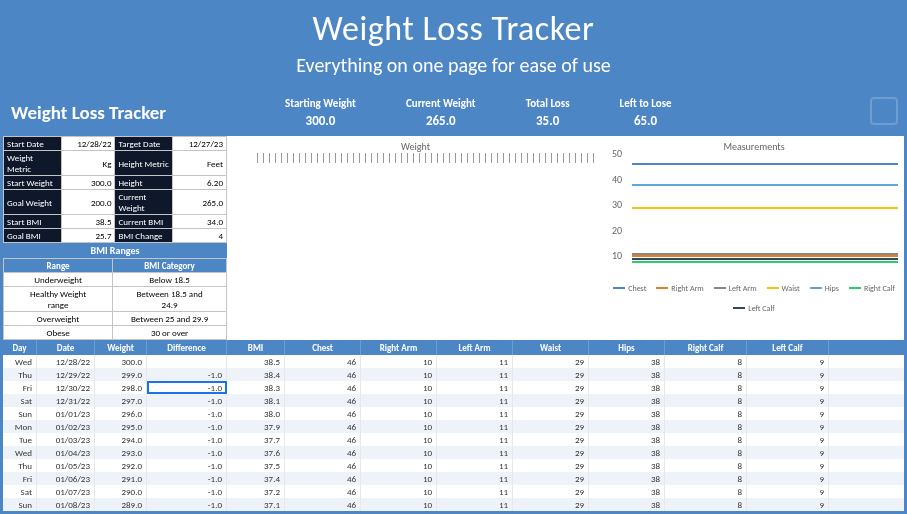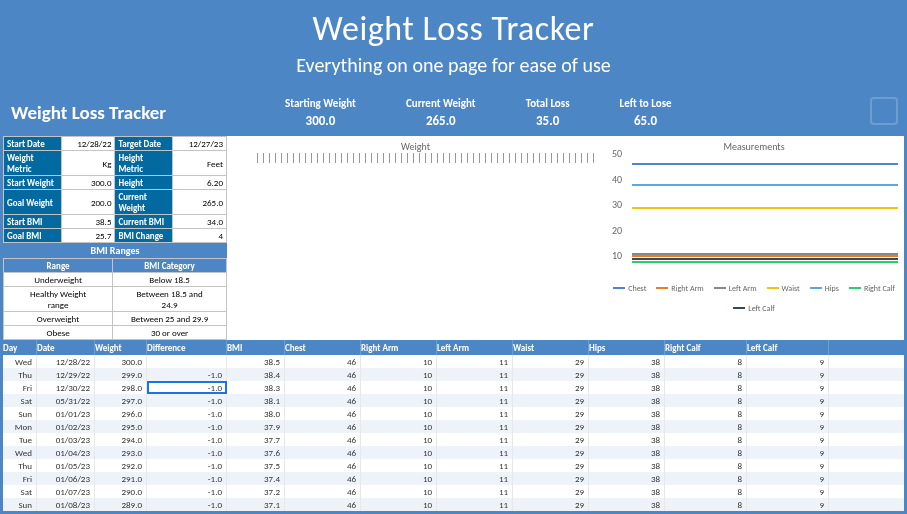--- a/index.html
+++ b/index.html
@@ -13,40 +13,40 @@
 .stats-bar .stats{display:flex;gap:50px;margin-left:52px}
 .stats-bar .stat{text-align:center;color:#fff}
 .stats-bar .stat .lbl{font-size:11px;font-weight:600}
 .stats-bar .stat .val{font-size:13px;font-weight:600;margin-top:3px}
 .logo{position:absolute;right:6px;top:6px;width:28px;height:28px;border:2px solid #7aa8d4;border-radius:4px;opacity:.7}
 .mid{display:flex;background:#fff}
 .left-col{width:224px;flex-shrink:0}
 .section-hdr{background:#4d86c4;color:#fff;text-align:center;font-size:10px;font-weight:600;padding:1px 0}
 .goal-tbl{width:100%;border-collapse:collapse;font-size:9px}
 .goal-tbl td{border:1px solid #c4c4c4;padding:1px 3px;height:14px}
-.goal-tbl .k{background:#0369a1;color:#fff;font-weight:700;width:58px}
+.goal-tbl .k{background:#0f172a;color:#fff;font-weight:400;width:58px}
 .goal-tbl .v{background:#fff;text-align:right;width:54px}
 .bmi-tbl{width:100%;border-collapse:collapse;font-size:9px}
 .bmi-tbl th{background:#4d86c4;color:#fff;font-weight:600;border:1px solid #c4c4c4;padding:1px}
 .bmi-tbl td{border:1px solid #c4c4c4;padding:1px 15px;text-align:center}
 .chart-box{flex:1;position:relative;padding:4px 6px 0}
 .chart-title{text-align:center;font-size:10px;color:#666}
 .weight-chart{position:relative;height:130px;margin-left:24px}
 .weight-chart .grid{position:absolute;inset:0;border-left:1px solid #999;border-bottom:1px solid #999}
 .weight-chart .yl{position:absolute;left:-24px;font-size:8px;color:#666;transform:translateY(-50%)}
 .weight-chart .area{position:absolute;left:0;right:0;background:linear-gradient(to bottom,#93d9c5,#b8e6d8);border-top:2px solid #4fbf9f}
 .xticks{height:10px;margin-left:24px;background:repeating-linear-gradient(90deg,#999 0,#999 1px,transparent 1px,transparent 6px)}
 .meas-chart{position:relative;height:128px;margin-left:22px}
 .meas-chart .yl{position:absolute;left:-20px;font-size:10px;color:#666;transform:translateY(-50%)}
 .meas-chart .ln{position:absolute;left:0;right:0;height:2px}
 .legend{display:flex;justify-content:center;gap:10px;font-size:8px;color:#666;margin-top:2px;flex-wrap:wrap}
 .legend span{display:flex;align-items:center;gap:3px}
 .legend i{width:12px;height:2px;display:inline-block}
 .data-hdr{display:flex;background:#4d86c4;color:#fff;font-size:9px;font-weight:600}
-.data-hdr div{padding:2px 0;text-align:left;border-right:1px solid #6b9dd0}
+.data-hdr div{padding:2px 0;text-align:center;border-right:1px solid #6b9dd0}
 .data-row{display:flex;font-size:9px;color:#333}
 .data-row:nth-child(even){background:#eef3f9}
 .data-row div{padding:1px 4px;text-align:right;border-right:1px solid #e8e8e8;overflow:hidden;white-space:nowrap}
 .data-row div:first-child{text-align:right}
 .c-day{width:34px}.c-date{width:58px}.c-wt{width:52px}.c-diff{width:80px}.c-bmi{width:58px}
 .c-chest{width:76px}.c-ra{width:76px}.c-la{width:76px}.c-waist{width:76px}
 .c-hips{width:76px}.c-rc{width:82px}.c-lc{width:82px}
 .sel{outline:2px solid #1a73e8;outline-offset:-2px}
 </style>
 </head>
@@ -253,21 +253,21 @@
         <div class="c-chest">46</div>
         <div class="c-ra">10</div>
         <div class="c-la">11</div>
         <div class="c-waist">29</div>
         <div class="c-hips">38</div>
         <div class="c-rc">8</div>
         <div class="c-lc">9</div>
       </div>
       <div class="data-row">
         <div class="c-day">Sat</div>
-        <div class="c-date">05/31/22</div>
+        <div class="c-date">12/31/22</div>
         <div class="c-wt">297.0</div>
         <div class="c-diff">-1.0</div>
         <div class="c-bmi">38.1</div>
         <div class="c-chest">46</div>
         <div class="c-ra">10</div>
         <div class="c-la">11</div>
         <div class="c-waist">29</div>
         <div class="c-hips">38</div>
         <div class="c-rc">8</div>
         <div class="c-lc">9</div>

